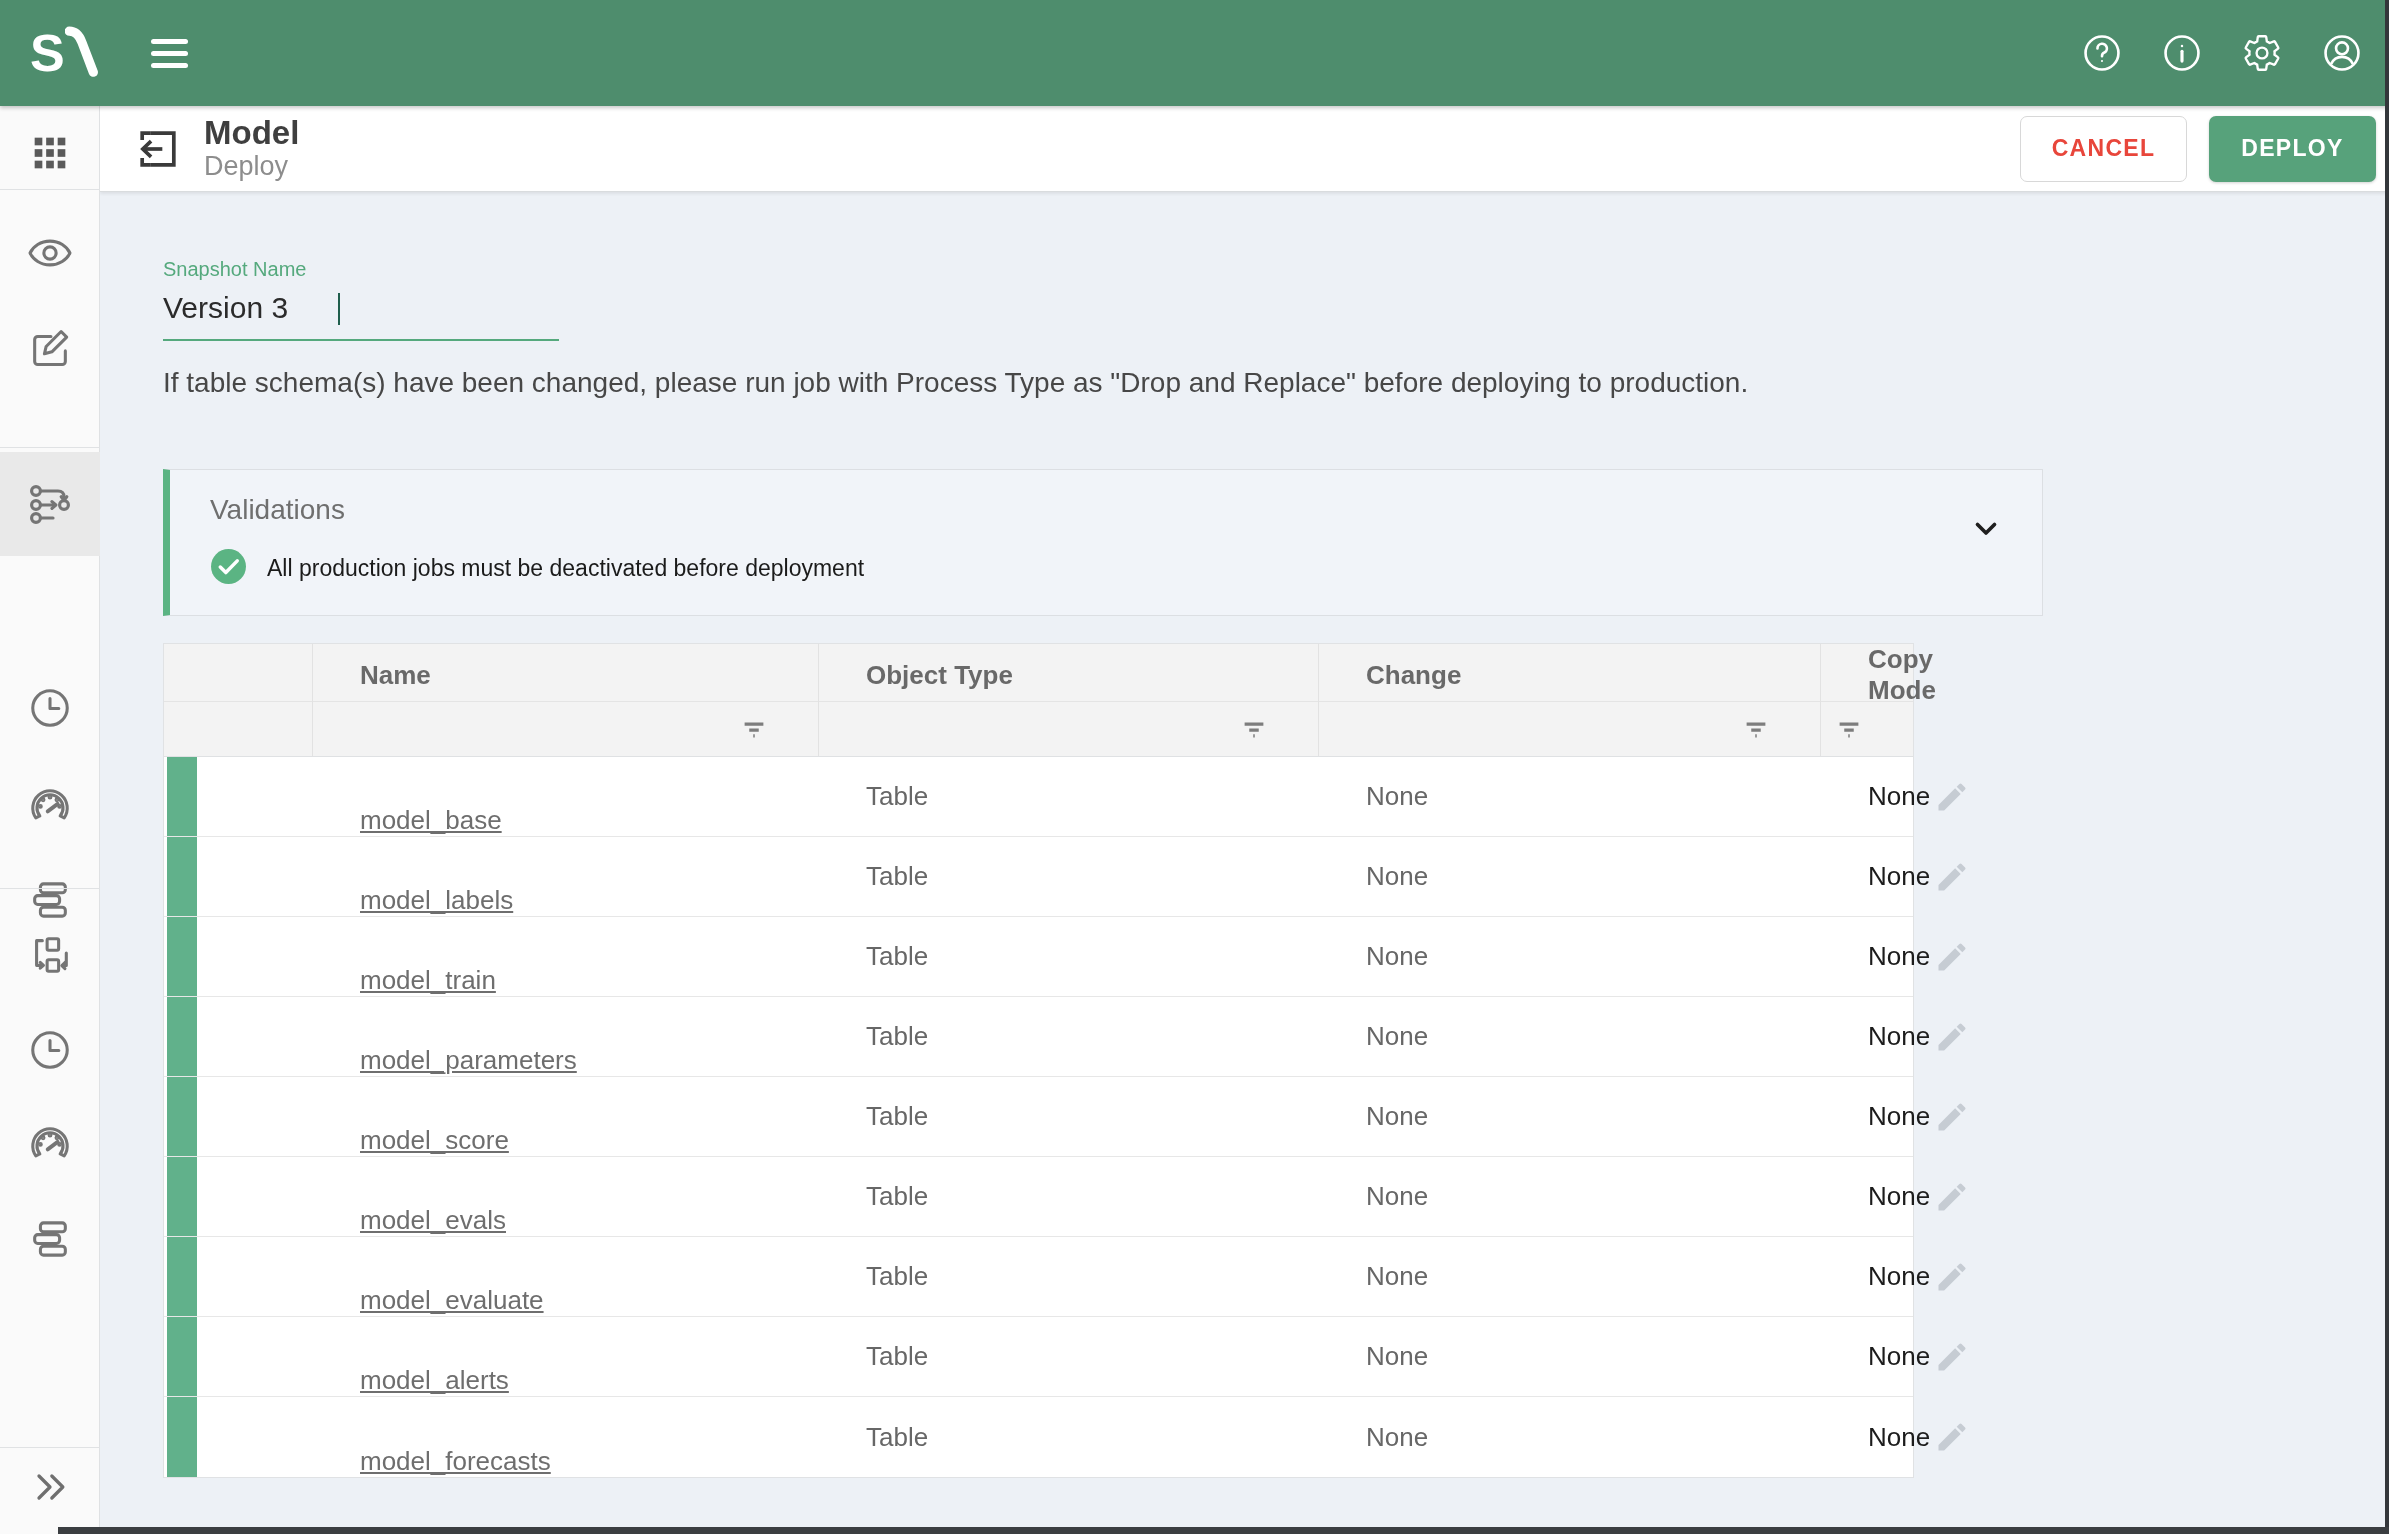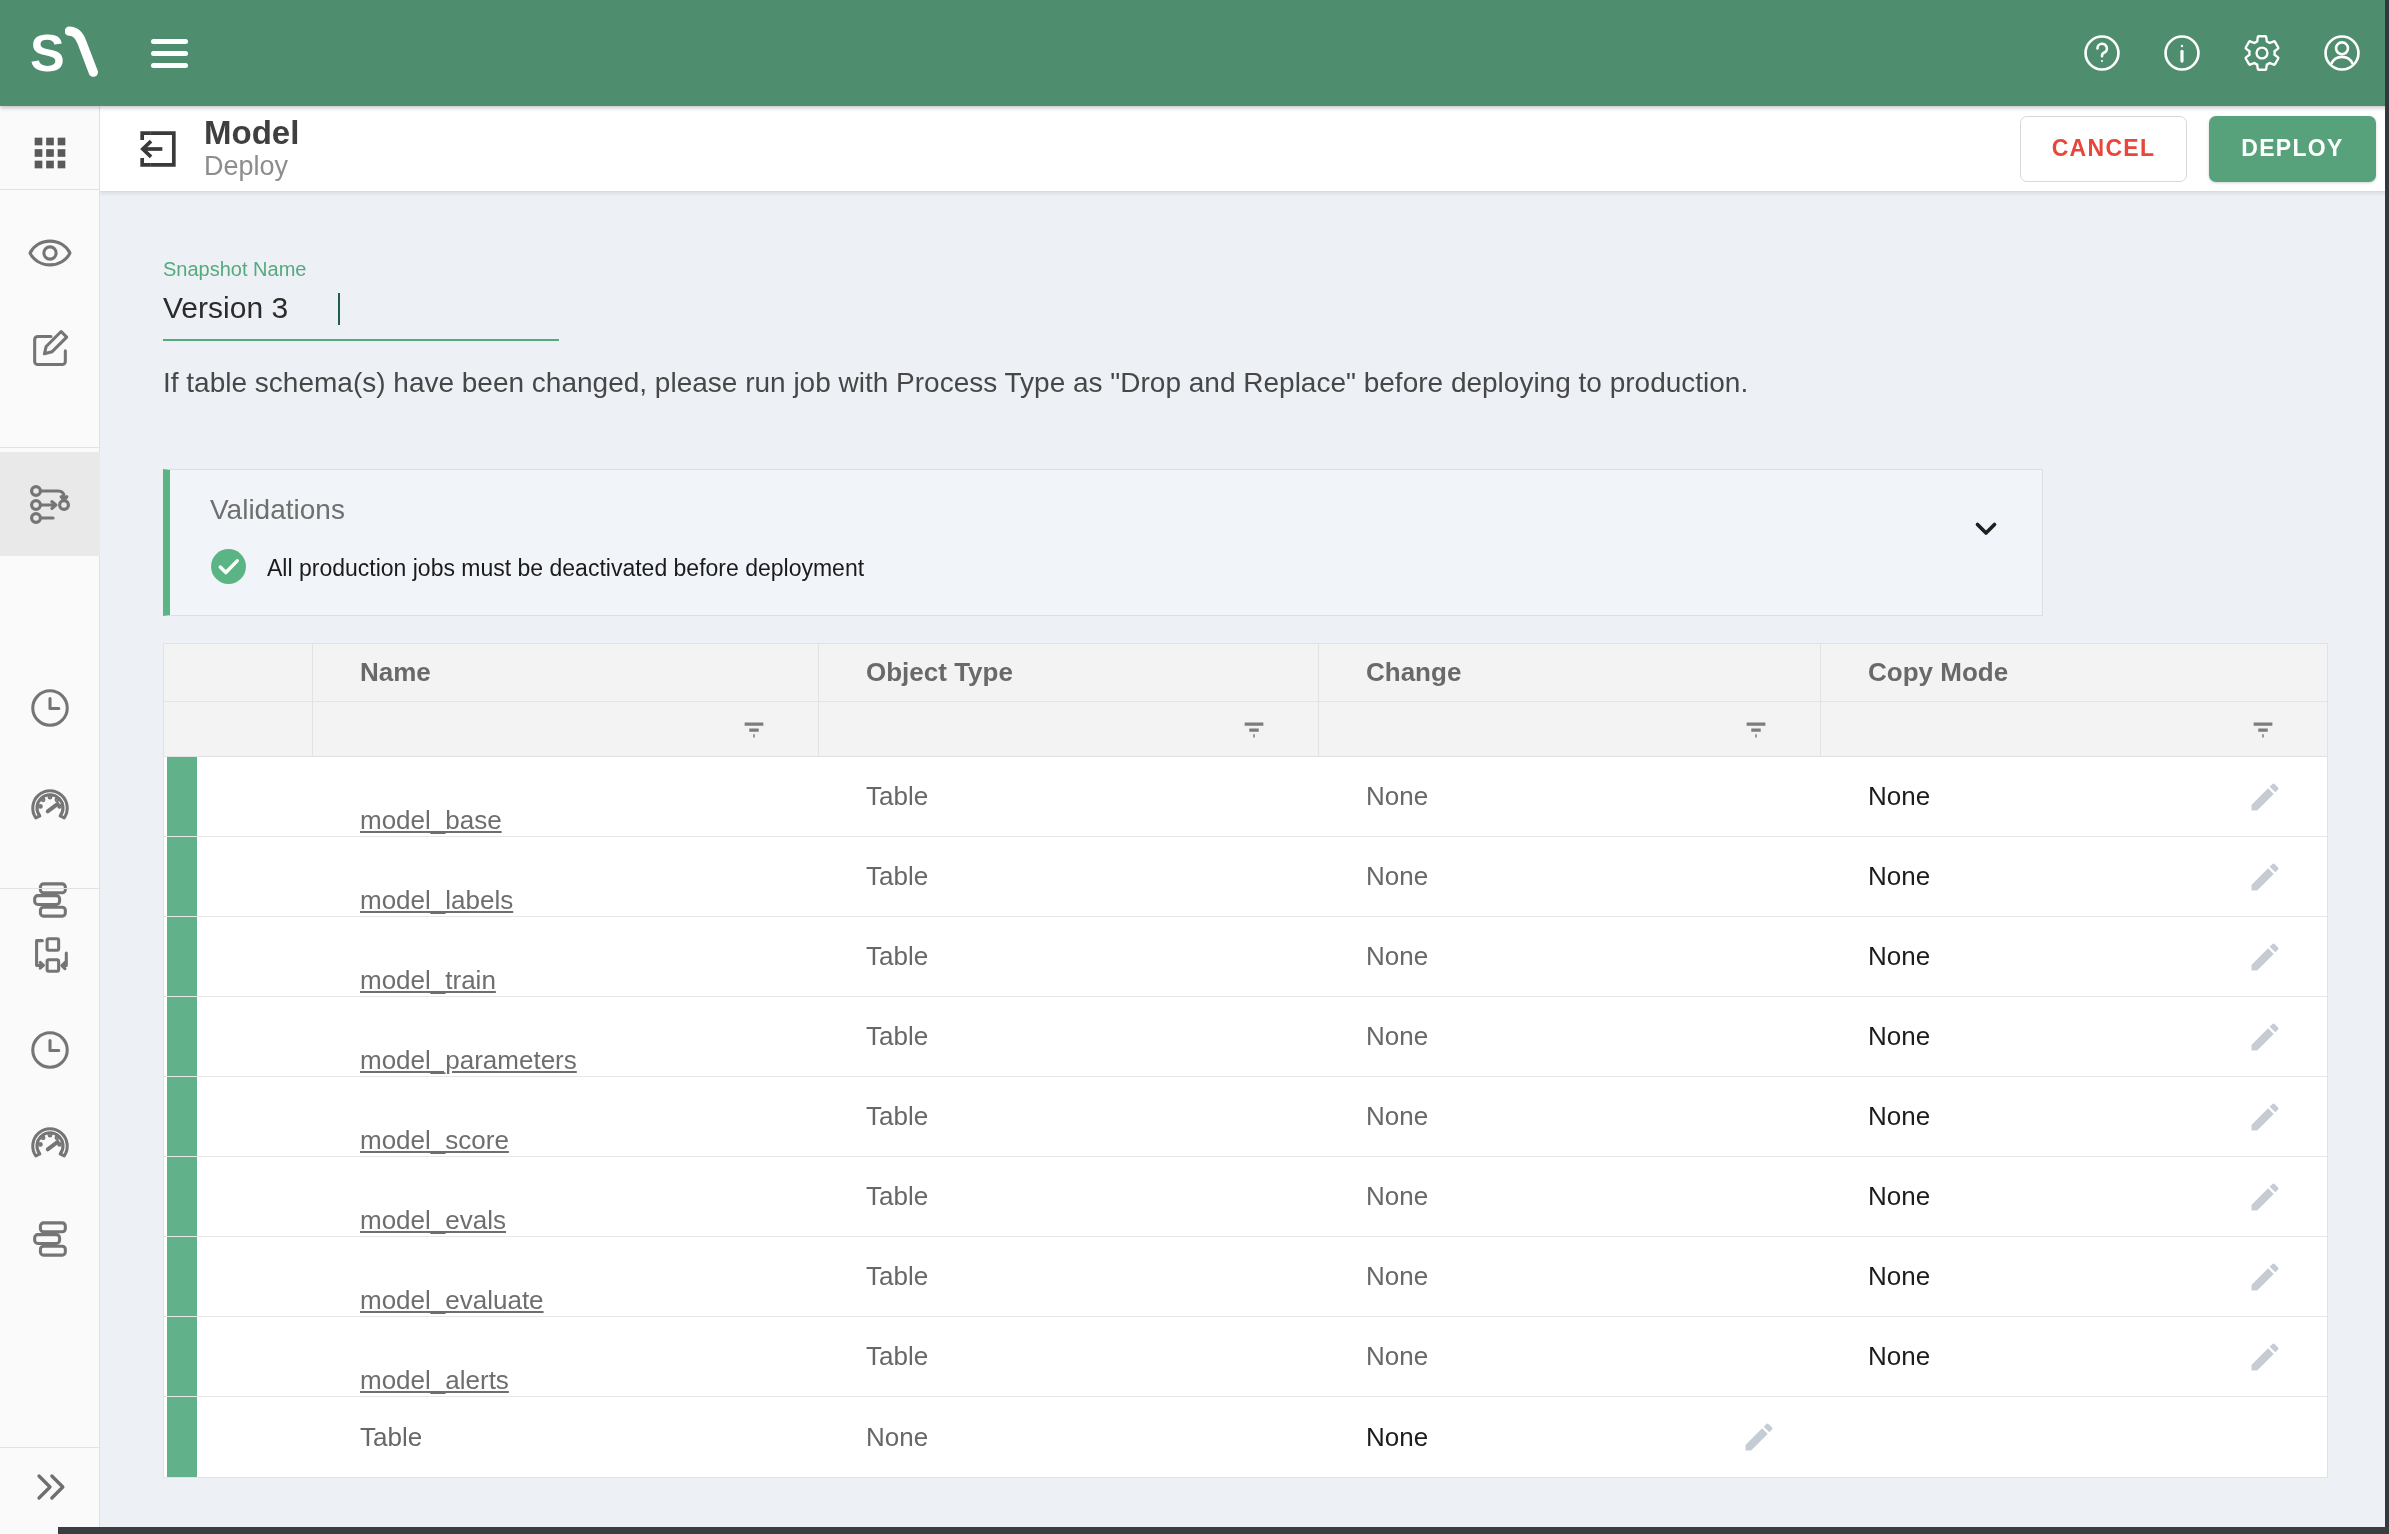--- a/index.html
+++ b/index.html
@@ -58,21 +58,21 @@
   .validations{
     margin-top:70px;width:1880px;position:relative;
     background:#f1f4f9;border:1px solid #dcdfe3;border-left:7px solid var(--check-green,#5cab80);
     padding:24px 40px 26px 40px;
   }
   .validations-title{font-size:28px;color:#6f6f6f;}
   .validation-row{margin-top:22px;display:flex;align-items:center;gap:20px;}
   .validation-text{font-size:23px;color:#1b1b1b;}
   .collapse-btn{position:absolute;right:34px;top:36px;background:none;border:none;cursor:pointer;width:44px;height:44px;display:flex;align-items:center;justify-content:center;padding:0;}
   
-  .dtable{margin-top:27px;width:2165px;border:1px solid #e0e2e4;background:#fff;}
+  .dtable{margin-top:27px;width:1751px;border:1px solid #e0e2e4;background:#fff;}
   .thead-row,.filter-row,.trow{display:grid;grid-template-columns:149px 506px 500px 502px 1fr;}
   .thead-row{height:57px;background:#f3f3f3;}
   .filter-row{height:56px;background:#f3f3f3;border-top:1px solid #e4e4e4;border-bottom:1px solid #dfe1e3;}
   .th{display:flex;align-items:center;padding-left:47px;font-size:26px;font-weight:700;color:#696969;border-right:1px solid #e2e2e2;}
   .th:last-child{border-right:none;}
   .fcell{display:flex;align-items:center;justify-content:flex-end;padding-right:46px;border-right:1px solid #e2e2e2;}
   .fcell:last-child{border-right:none;}
   .filter-btn{background:none;border:none;cursor:pointer;width:36px;height:36px;display:flex;align-items:center;justify-content:center;padding:0;}
   .trow{height:80px;border-bottom:1px solid #e7e7e7;position:relative;background:#fff;}
   .trow:last-child{border-bottom:none;}
@@ -520,20 +520,23 @@
         </svg>
       </button>
     </div>
   </div>
 
   <div class="trow">
     <div class="cell" style="padding-left:0;">
       <span class="greenbar"></span>
     </div>
     <div class="cell">
+      <a class="rowlink">model_forecasts</a>
+    </div>
+    <div class="cell">
       <span>Table</span>
     </div>
     <div class="cell">
       <span>None</span>
     </div>
     <div class="cell c-copy">
       <span class="copyval">None</span>
       <button class="pencil-btn">
         <svg width="36" height="36" viewBox="0 0 24 24" fill="#c6ccd3">
           <path d="M3 17.25V21h3.75L17.81 9.94l-3.75-3.75L3 17.25zM20.71 7.04a1 1 0 0 0 0-1.41l-2.34-2.34a1 1 0 0 0-1.41 0l-1.83 1.83 3.75 3.75 1.83-1.83z"></path>

